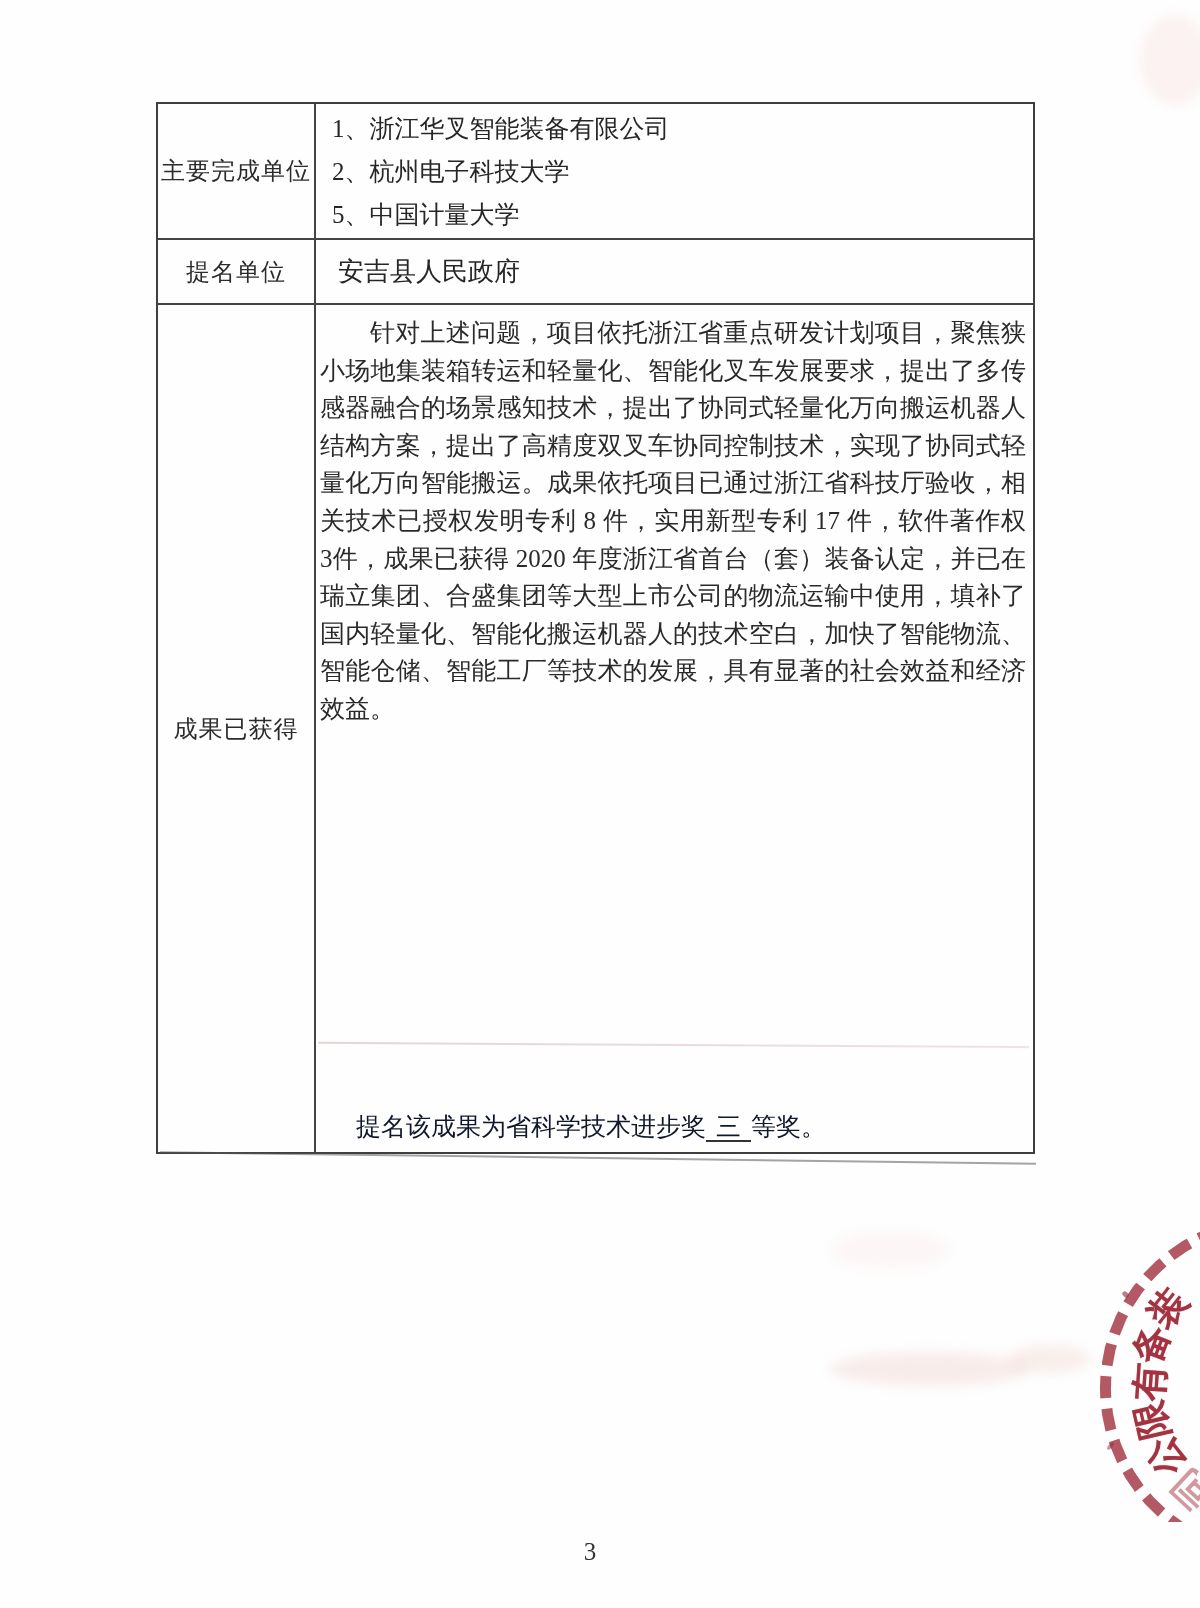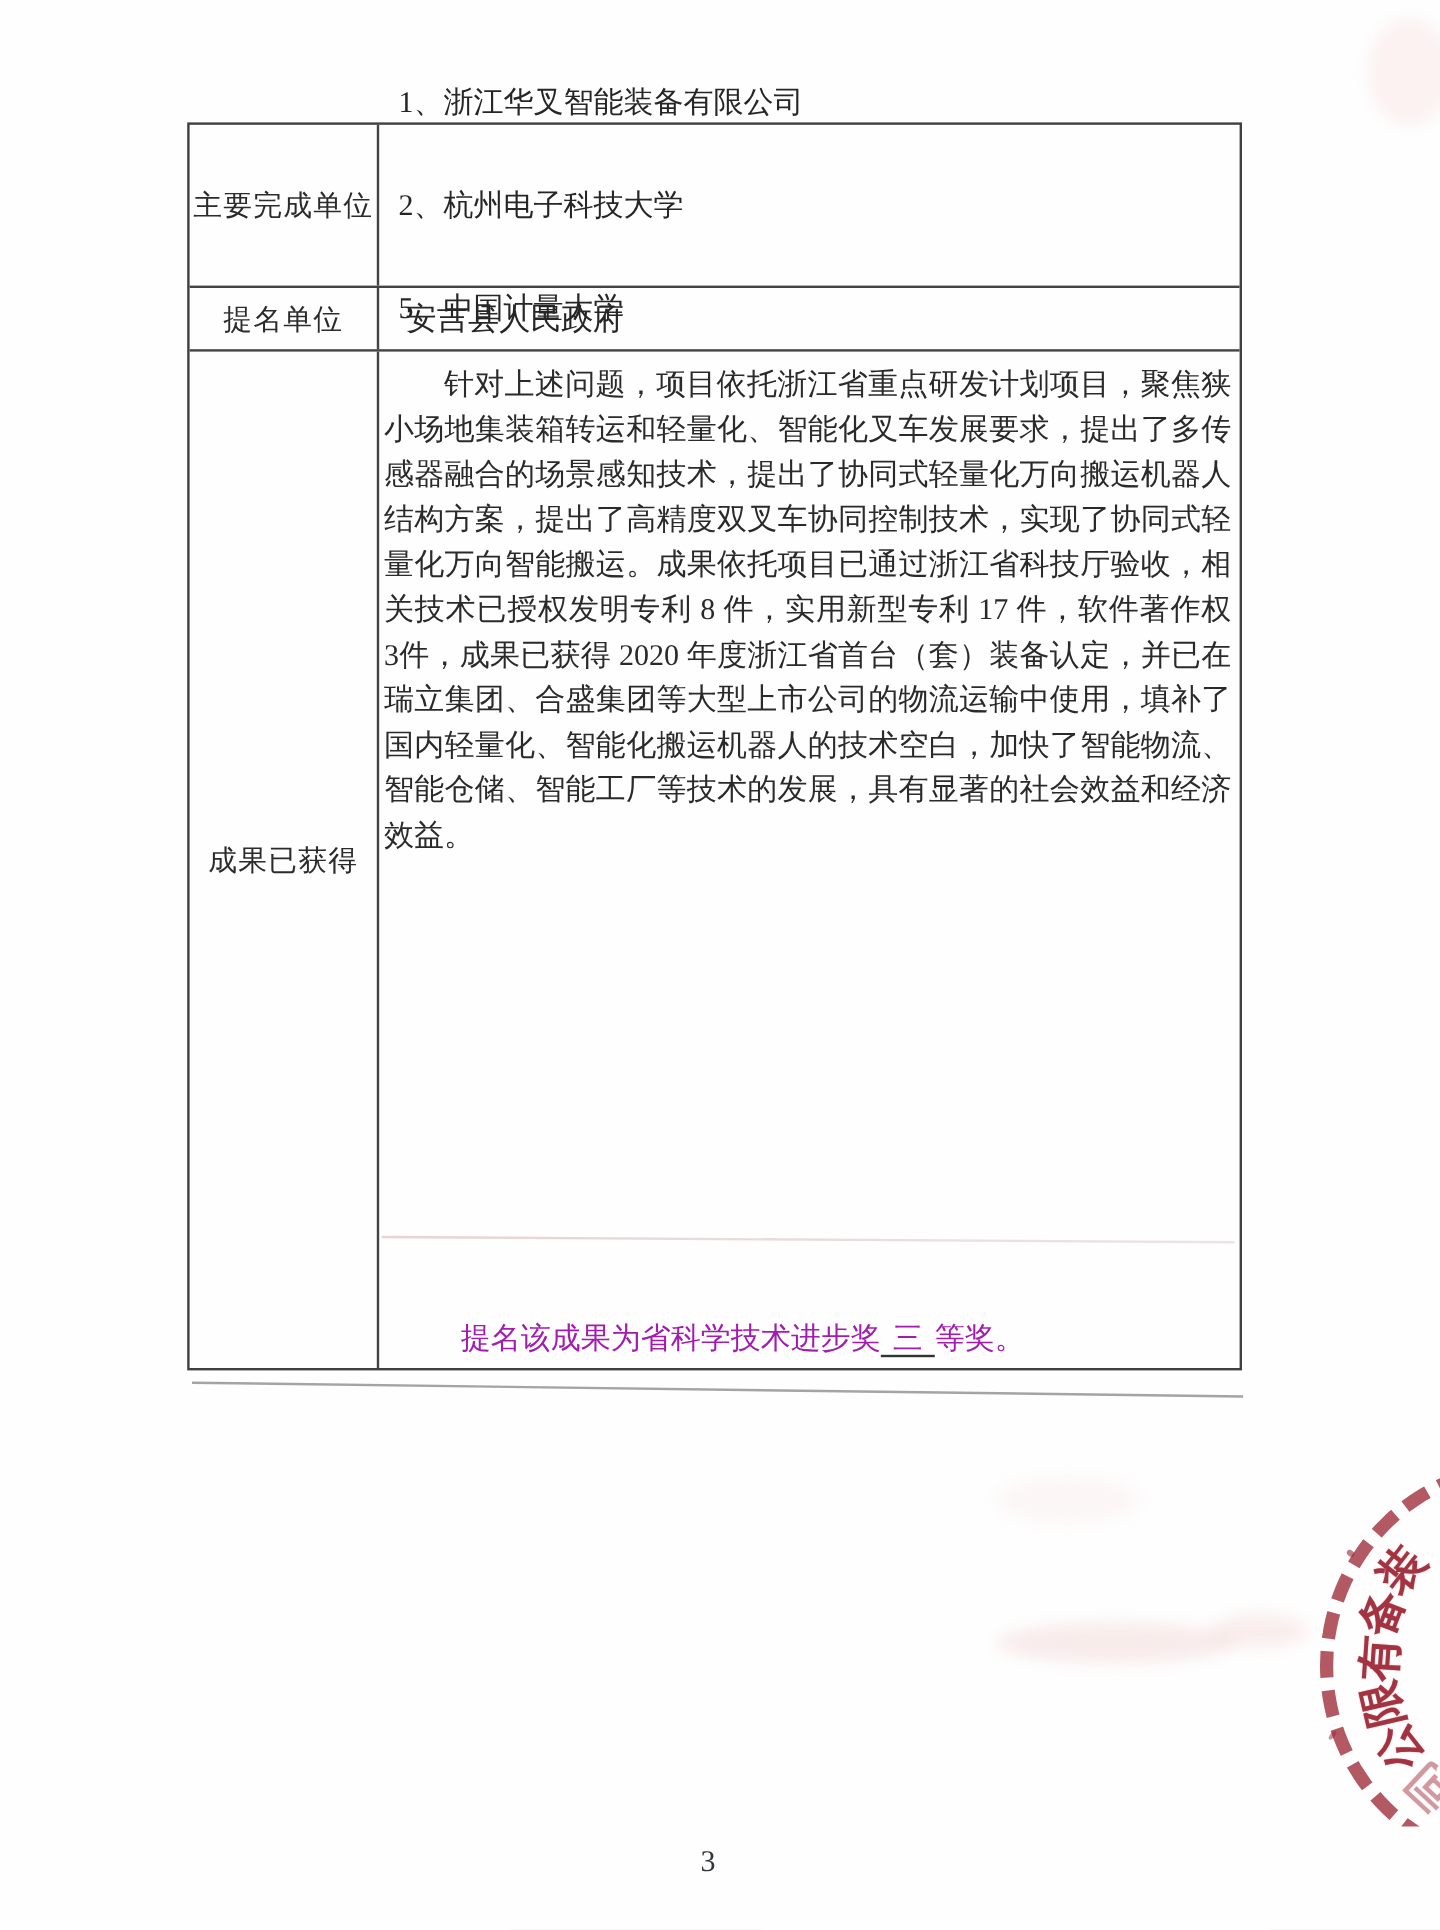--- a/index.html
+++ b/index.html
@@ -13,32 +13,32 @@
     background:#fefefe;overflow:hidden;color:#262626;
   }
   
   .doc-table{
     position:absolute;left:156px;top:102px;width:879px;
     border:2px solid #3f3f3f;box-sizing:border-box;
     background:transparent;
   }
   .t-row{display:flex;box-sizing:border-box;}
   .t-row.r1{height:136px;border-bottom:2px solid #444;}
-  .t-row.r2{height:53px;border-bottom:2px solid #444;}
+  .t-row.r2{height:65px;border-bottom:2px solid #444;}
   .t-row.r3{height:847px;}
   .label-cell{
     width:158px;flex:0 0 158px;border-right:2px solid #444;
     display:flex;align-items:center;justify-content:center;
     box-sizing:border-box;
   }
   .label-cell span{
     font-size:24px;letter-spacing:1px;color:#2b2b2b;white-space:nowrap;
   }
   .content-cell{
-    flex:1;position:relative;box-sizing:border-box;gap:43px;
+    flex:1;position:relative;box-sizing:border-box;
   }
   
   .r1 .content-cell{
     display:flex;flex-direction:column;justify-content:center;
     padding-left:16px;
   }
   .unit-line{font-size:25px;line-height:43px;color:#262626;white-space:nowrap;}
   
   .r2 .content-cell{display:flex;align-items:center;padding-left:22px;}
   .r2 .content-cell span{font-size:26px;color:#262626;}
@@ -50,22 +50,22 @@
     margin:0;text-indent:2em;
     font-size:25px;line-height:37.6px;
     text-align:justify;color:#2a2a2a;
   }
   .fold-line{
     position:absolute;left:2px;right:4px;top:739px;height:2px;
     background:linear-gradient(90deg,rgba(205,160,160,.45),rgba(190,160,165,.28));
     transform:rotate(.35deg);pointer-events:none;
   }
   .conclusion{
-    position:absolute;left:0;top:805px;padding-left:68px;
-    font-size:25px;color:#a21caf;white-space:nowrap;
+    position:absolute;left:0;top:805px;padding-left:40px;
+    font-size:25px;color:#0f172a;white-space:nowrap;
   }
   .grade-underline{
     display:inline-block;padding:0 10px;
     border-bottom:2px solid #333;line-height:27px;
   }
   
   .scan-bottom-line{
     position:absolute;left:160px;top:1157px;width:876px;height:2px;
     background:#5a5a5a;transform:rotate(.75deg);opacity:.55;
   }

